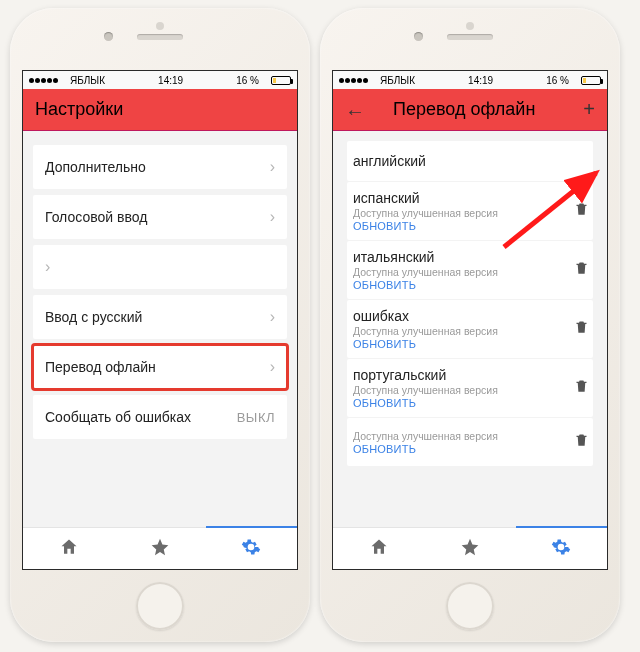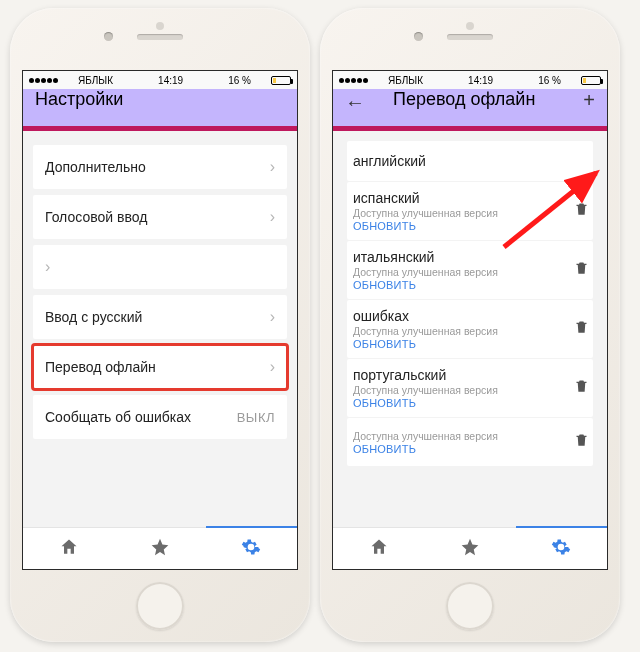--- a/index.html
+++ b/index.html
@@ -47,33 +47,33 @@
     border: 1px solid #2a2a2a;
     display: flex; flex-direction: column;
     overflow: hidden;
   }
   
   .status {
     height: 18px; background: #f9f9f9;
     display: flex; align-items: center; justify-content: space-between;
     padding: 0 6px; font-size: 10px; color: #000;
   }
-  .status-left, .status-right { display: flex; align-items: center; gap: 20px; }
+  .status-left, .status-right { display: flex; align-items: center; gap: 12px; }
   .dots { display: flex; gap: 1px; }
   .dot { width: 5px; height: 5px; border-radius: 50%; background: #000; }
   .battery {
     width: 20px; height: 9px; border: 1px solid #000; border-radius: 2px; position: relative;
     display: flex; align-items: center; padding: 1px;
   }
   .battery::after { content:""; position:absolute; right:-3px; top:2px; width:2px; height:5px; background:#000; border-radius:0 1px 1px 0; }
   .battery-fill { width: 16%; height: 100%; background: #f7c948; }
   
   .header {
-    height: 42px; background: #c4b5fd; border-bottom: 5px solid #be185d;
-    display: flex; padding: 0 12px; gap: 14px;
+    height: 42px; background: #ef4444; border-bottom: 1px solid #be185d;
+    display: flex; align-items: center; padding: 0 12px; gap: 14px;
     box-shadow: 0 1px 2px rgba(0,0,0,0.05);
   }
   .header-title { font-size: 18px; color: #000; flex:1; }
   .header-title.centered { text-align:center; padding-right: 20px; }
   .back-icon, .plus-icon { font-size: 20px; color: #333; cursor: pointer; }
   
   .content { flex:1; overflow: hidden; padding: 8px 0; background:#f3f3f3; }
   
   .card {
     background: #fff; margin: 6px 10px; height: 44px;

